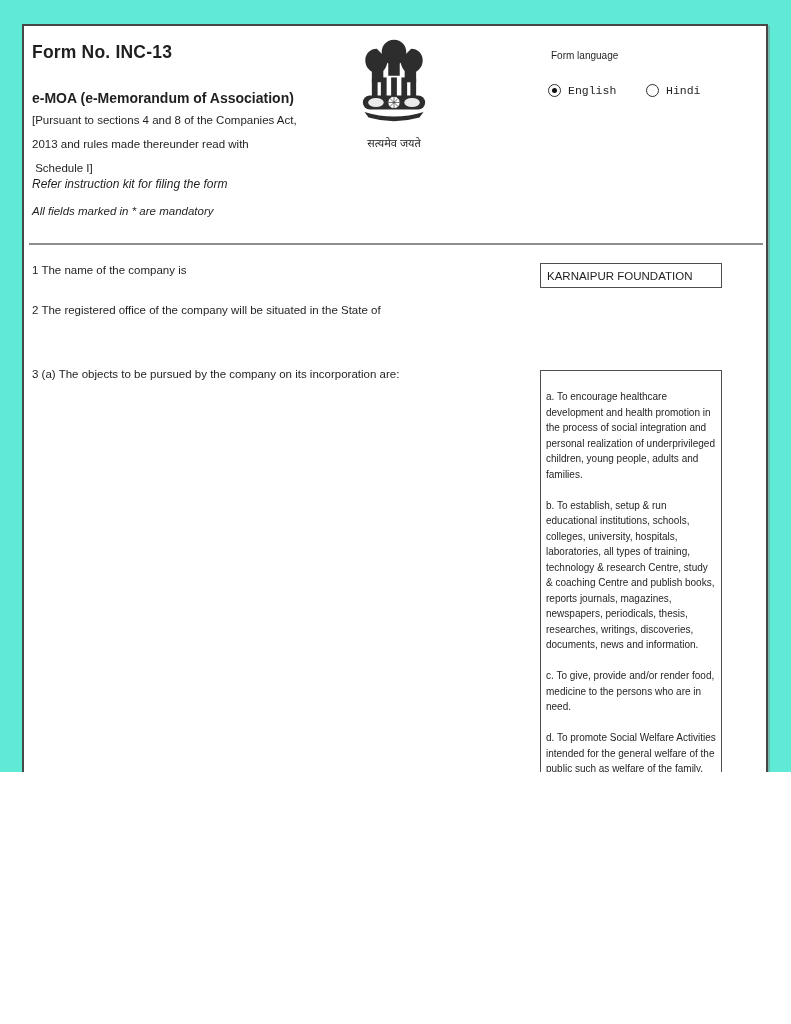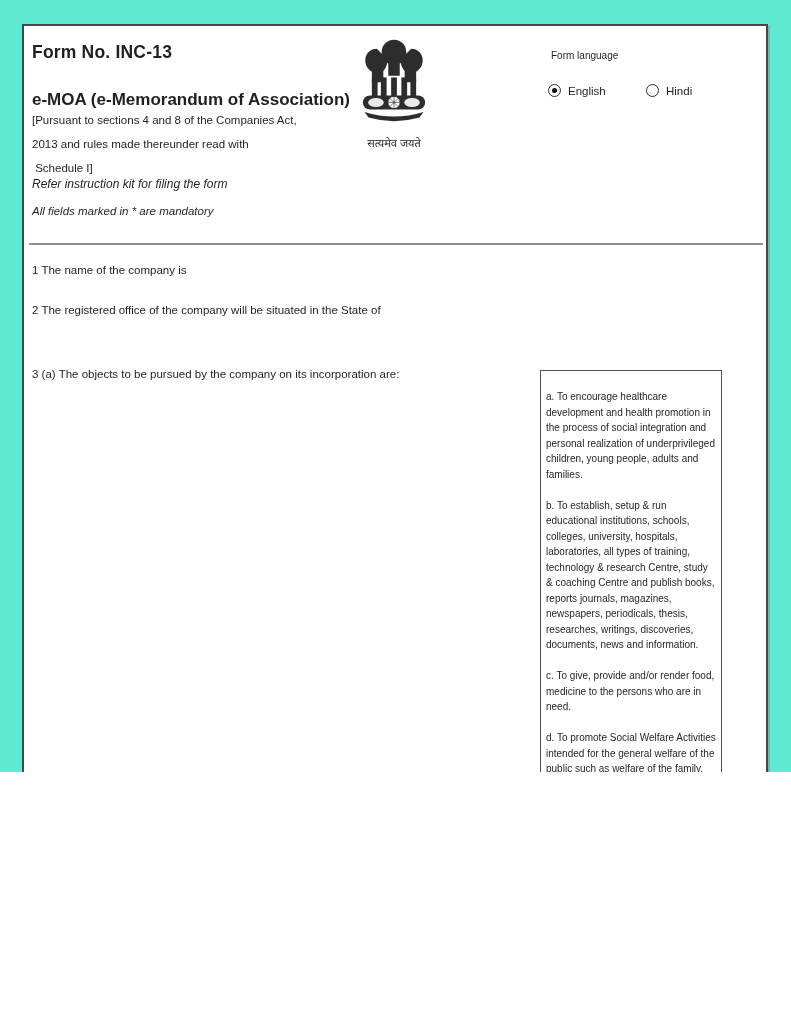--- a/index.html
+++ b/index.html
@@ -3,29 +3,29 @@
 <meta charset="utf-8">
 <style>
   html,body{margin:0;padding:0;background:#fff;}
   .screen{position:relative;width:791px;height:772px;background:#5eead4;
           font-family:"Liberation Sans", sans-serif;color:#1f1f1f;overflow:hidden;}
   .page{position:absolute;left:22px;top:24px;width:746px;height:974px;
         box-sizing:border-box;border:2px solid #474747;background:#fff;
         box-shadow:2px 2px 0 rgba(130,130,130,.45);}
   .abs{position:absolute;}
   .form-no{left:8px;top:16px;font-size:17.5px;font-weight:bold;letter-spacing:.2px;}
-  .subtitle{left:8px;top:64px;font-size:17px;font-weight:bold;}
+  .subtitle{left:8px;top:64px;font-size:14px;font-weight:bold;}
   .pursuant{left:8px;top:82px;font-size:11.5px;line-height:24px;white-space:pre-wrap;width:330px;}
   .instruction{left:8px;top:151px;font-size:12px;font-style:italic;}
   .mandatory{left:8px;top:179px;font-size:11.5px;font-style:italic;}
   .divider{left:5px;top:217px;width:734px;height:2px;background:#8f8f8f;}
   .emblem-wrap{left:318px;top:12px;width:104px;text-align:center;}
   .motto{font-size:11px;margin-top:1px;color:#222;}
   .lang-label{left:527px;top:24px;font-size:10px;}
-  .radio-item{display:flex;align-items:center;gap:7px;cursor:default;}
+  .radio-item{display:flex;align-items:center;gap:7px;cursor:default;font-family:Liberation Mono, monospace;}
   .radio-english{left:524px;top:58px;}
   .radio-hindi{left:622px;top:58px;}
   .radio-outer{width:11px;height:11px;border:1px solid #2e2e2e;border-radius:50%;
                background:#fff;display:flex;align-items:center;justify-content:center;flex:0 0 auto;}
   .radio-dot{width:5px;height:5px;border-radius:50%;background:#111;}
   .radio-text{font-size:11.5px;}
   .q-label{font-size:11.5px;}
   .q1-label{left:8px;top:238px;}
   .q2-label{left:8px;top:278px;}
   .q3-label{left:8px;top:342px;}
@@ -91,20 +91,21 @@
     <div class="abs subtitle">e-MOA (e-Memorandum of Association)</div>
     <div class="abs pursuant">[Pursuant to sections 4 and 8 of the Companies Act,
 2013 and rules made thereunder read with
  Schedule I]</div>
     <div class="abs instruction">Refer instruction kit for filing the form</div>
     <div class="abs mandatory">All fields marked in * are mandatory</div>
 
     <div class="abs divider"></div>
 
     <div class="abs q-label q1-label">1 The name of the company is</div>
+    <div class="abs field q1-box">KARNAIPUR FOUNDATION</div>
 
     <div class="abs q-label q2-label">2 The registered office of the company will be situated in the State of</div>
 
     <div class="abs q-label q3-label">3 (a) The objects to be pursued by the company on its incorporation are:</div>
     <div class="abs q3-box">a. To encourage healthcare development and health promotion in the process of social integration and personal realization of underprivileged children, young people, adults and families.
 
 b. To establish, setup &amp; run educational institutions, schools, colleges, university, hospitals, laboratories, all types of training, technology &amp; research Centre, study &amp; coaching Centre and publish books, reports journals, magazines, newspapers, periodicals, thesis, researches, writings, discoveries, documents, news and information.
 
 c. To give, provide and/or render food, medicine to the persons who are in need.
 

